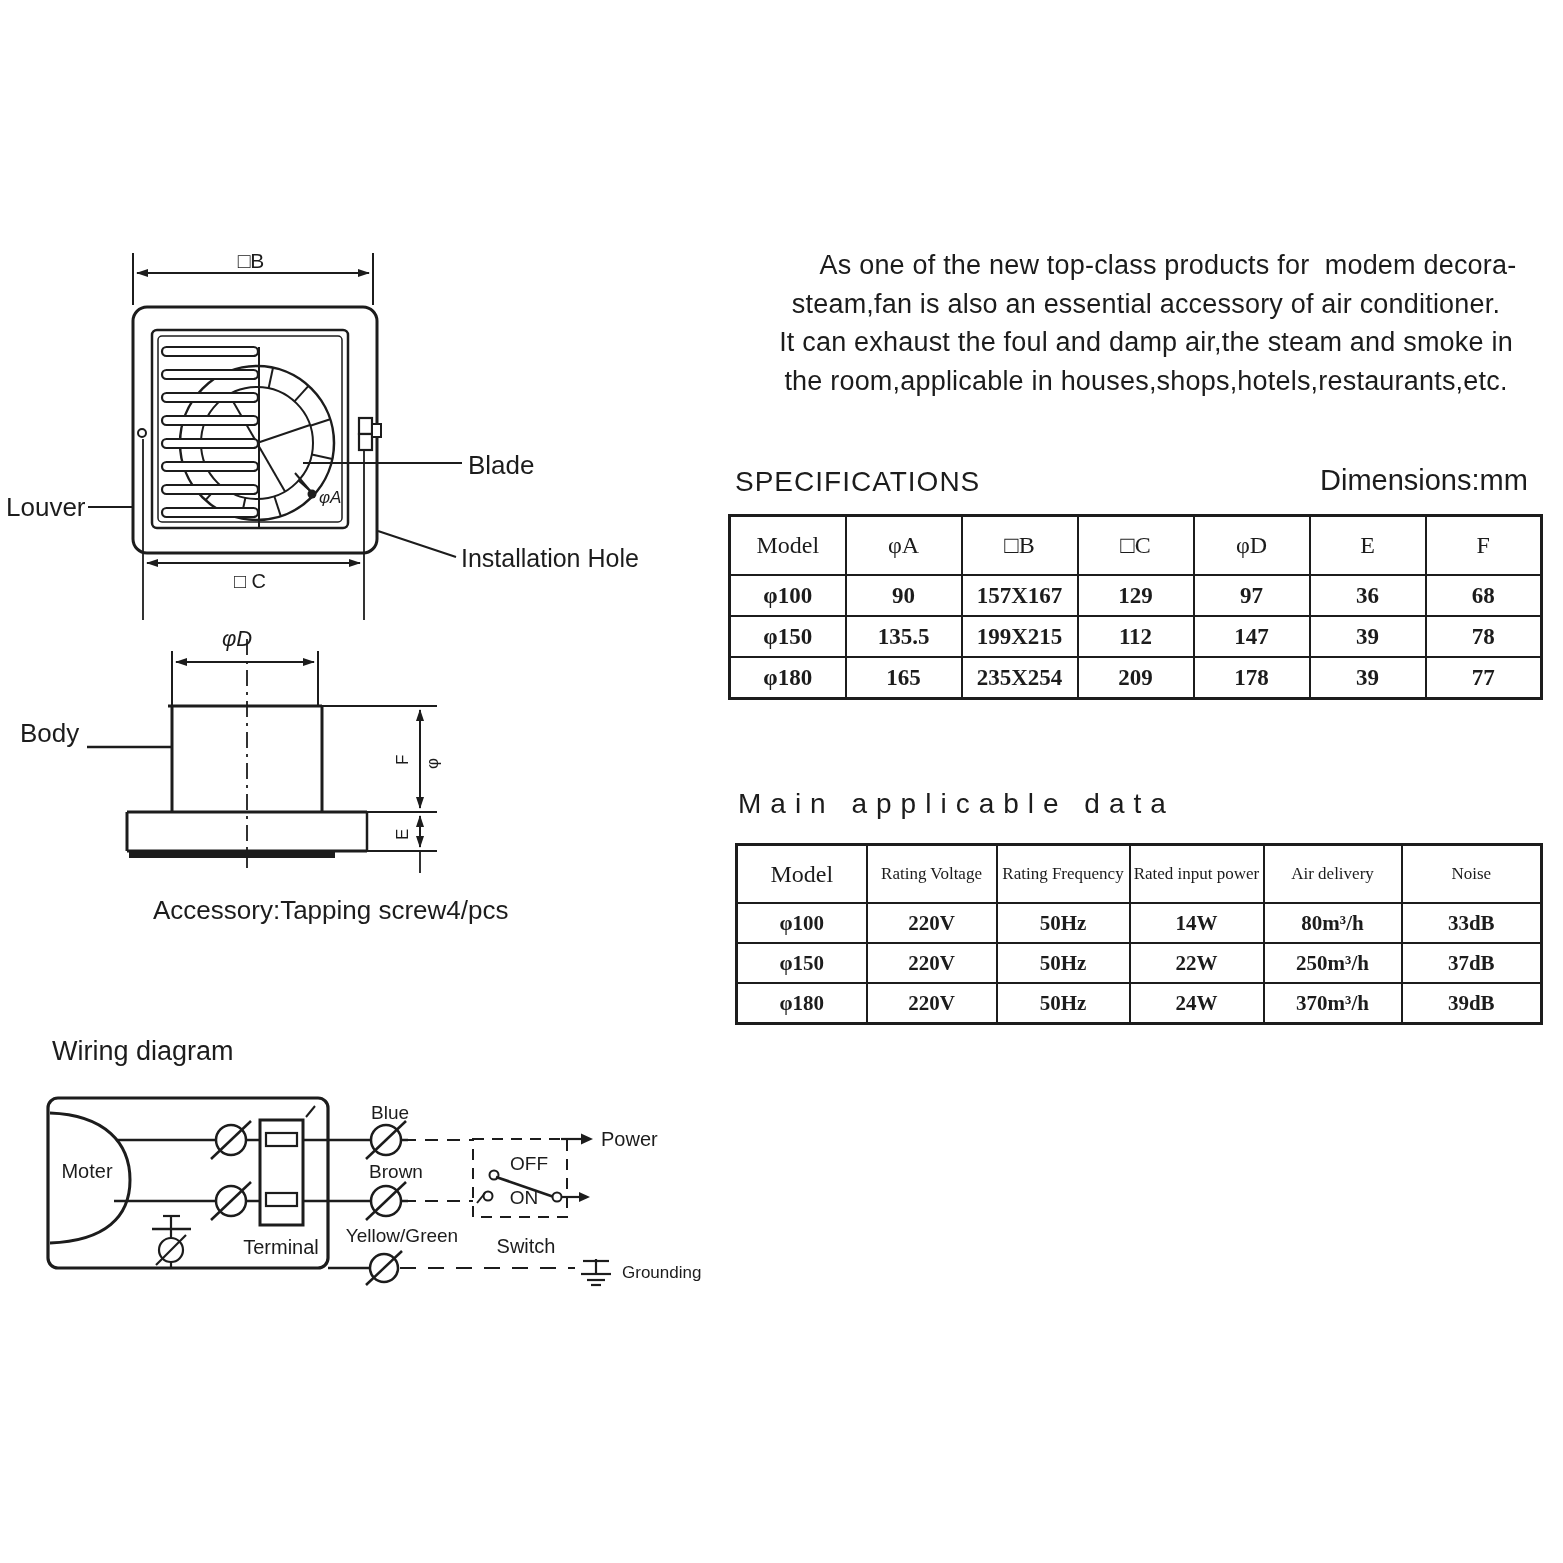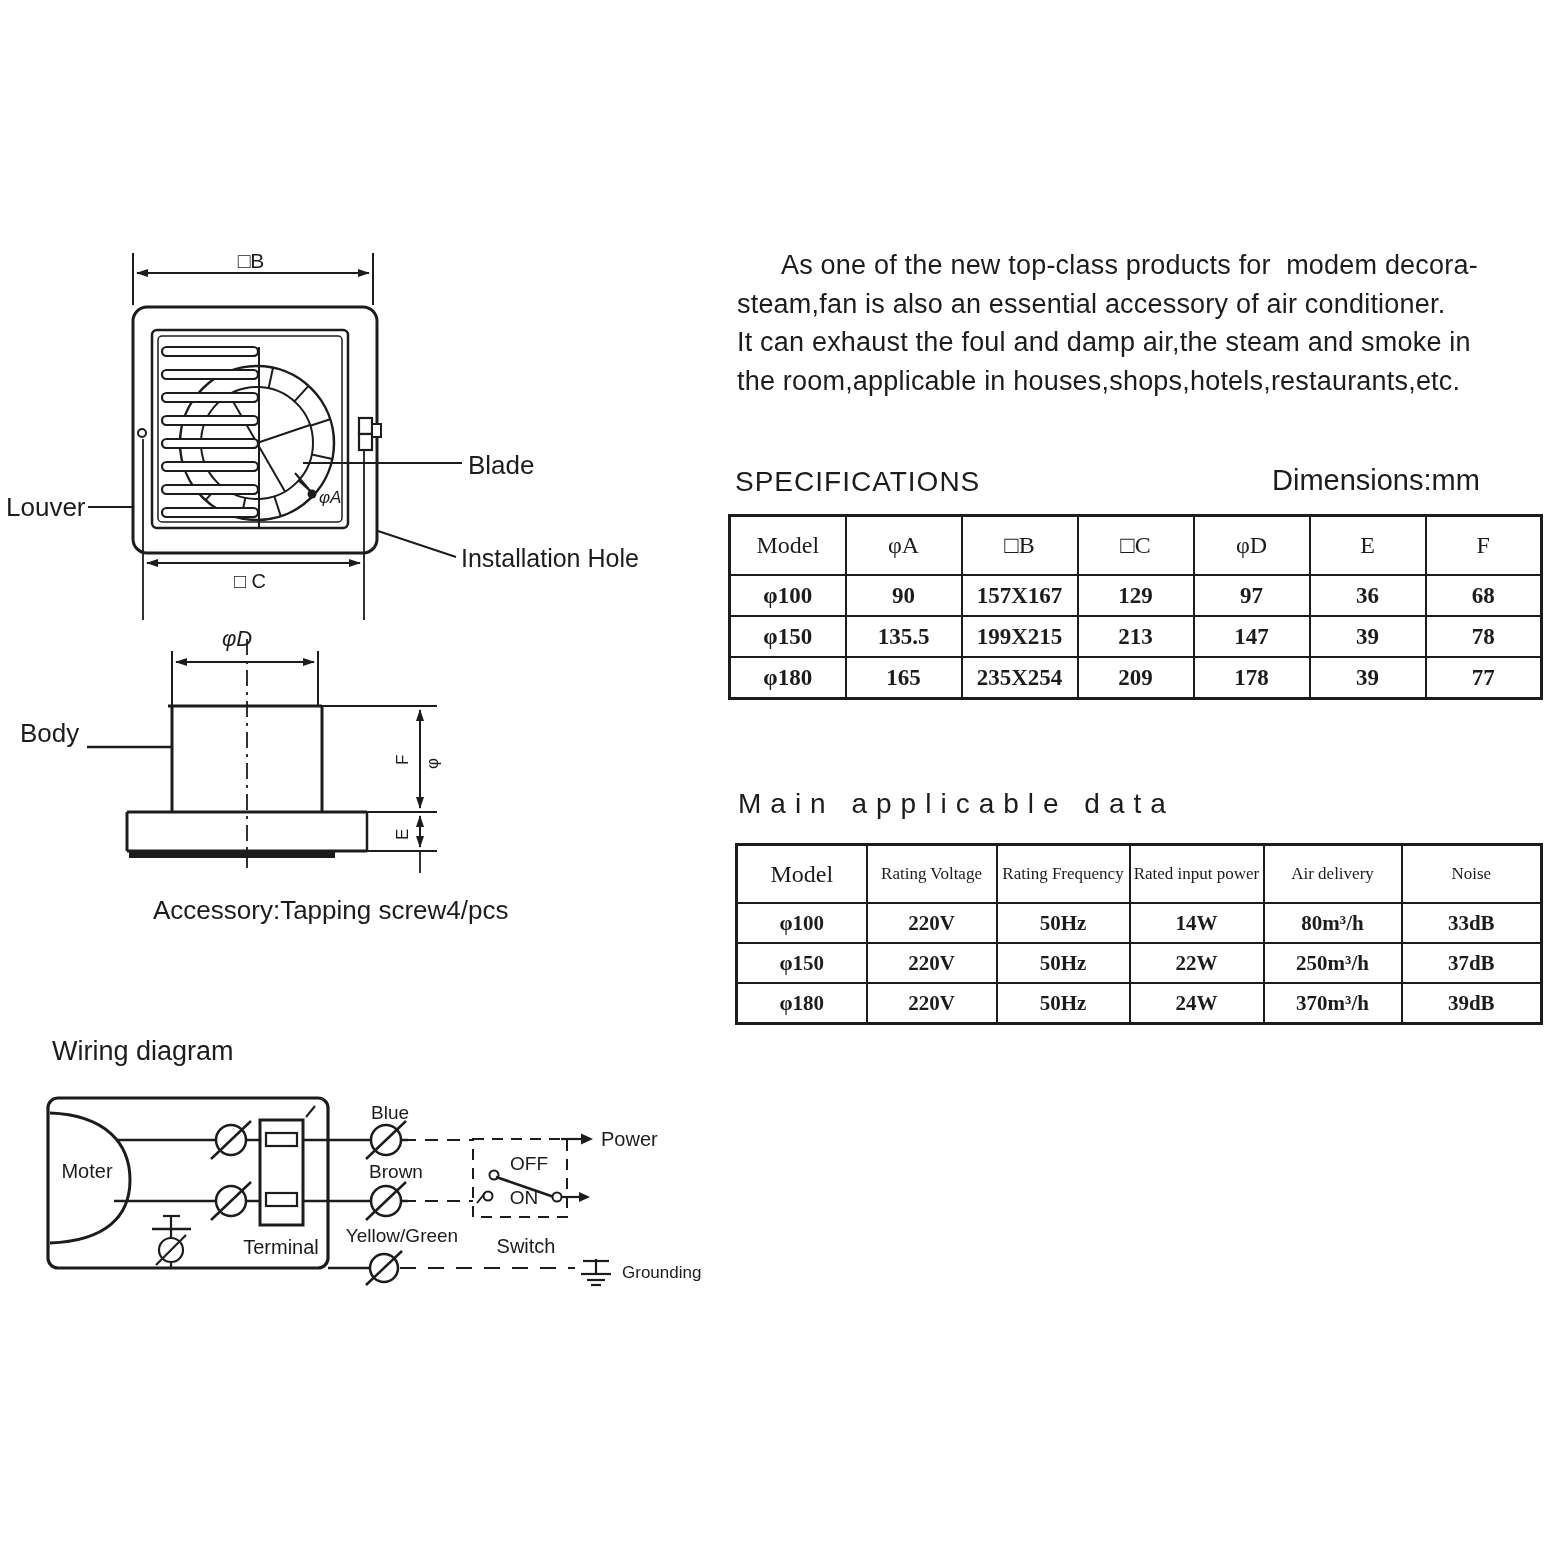--- a/index.html
+++ b/index.html
@@ -6,26 +6,26 @@
   #page{position:relative;width:1563px;height:1563px;background:#ffffff;overflow:hidden;
         font-family:"Liberation Sans",sans-serif;color:#1c1c1c;}
   .abs{position:absolute;}
   svg text{fill:#1c1c1c;}
   svg .ln{stroke:#1c1c1c;fill:none;}
   svg .fw{fill:#ffffff;stroke:#1c1c1c;}
   svg .blk{fill:#1c1c1c;stroke:none;}
 
   
   #intro{left:737px;top:246px;width:818px;font-size:27px;line-height:38.5px;letter-spacing:.2px;}
-  #intro .pline{white-space:pre;}
+  #intro .pline{white-space:pre;text-align:center;}
   #intro .pline:first-child{text-indent:44px;}
 
   
   #spec-title{left:735px;top:466px;font-size:28px;letter-spacing:1px;}
-  #dims-note{left:1272px;top:464px;font-size:29px;}
+  #dims-note{left:1320px;top:464px;font-size:29px;}
   #tech-title{left:738px;top:788px;font-size:28px;letter-spacing:9px;}
   #accessory-note{left:153px;top:895px;font-size:26px;}
   #wiring-title{left:52px;top:1036px;font-size:27px;}
 
   
   table{border-collapse:collapse;table-layout:fixed;background:#fff;}
   .dtable{border:3px solid #1c1c1c;}
   .dtable th,.dtable td{border:2px solid #1c1c1c;text-align:center;vertical-align:middle;
       overflow:hidden;padding:0;}
   #spec-table{left:728px;top:514px;width:812px;}
@@ -211,21 +211,21 @@
         <td>157X167</td>
         <td>129</td>
         <td>97</td>
         <td>36</td>
         <td>68</td>
       </tr>
       <tr>
         <td>φ150</td>
         <td>135.5</td>
         <td>199X215</td>
-        <td>213</td>
+        <td>112</td>
         <td>147</td>
         <td>39</td>
         <td>78</td>
       </tr>
       <tr>
         <td>φ180</td>
         <td>165</td>
         <td>235X254</td>
         <td>209</td>
         <td>178</td>

